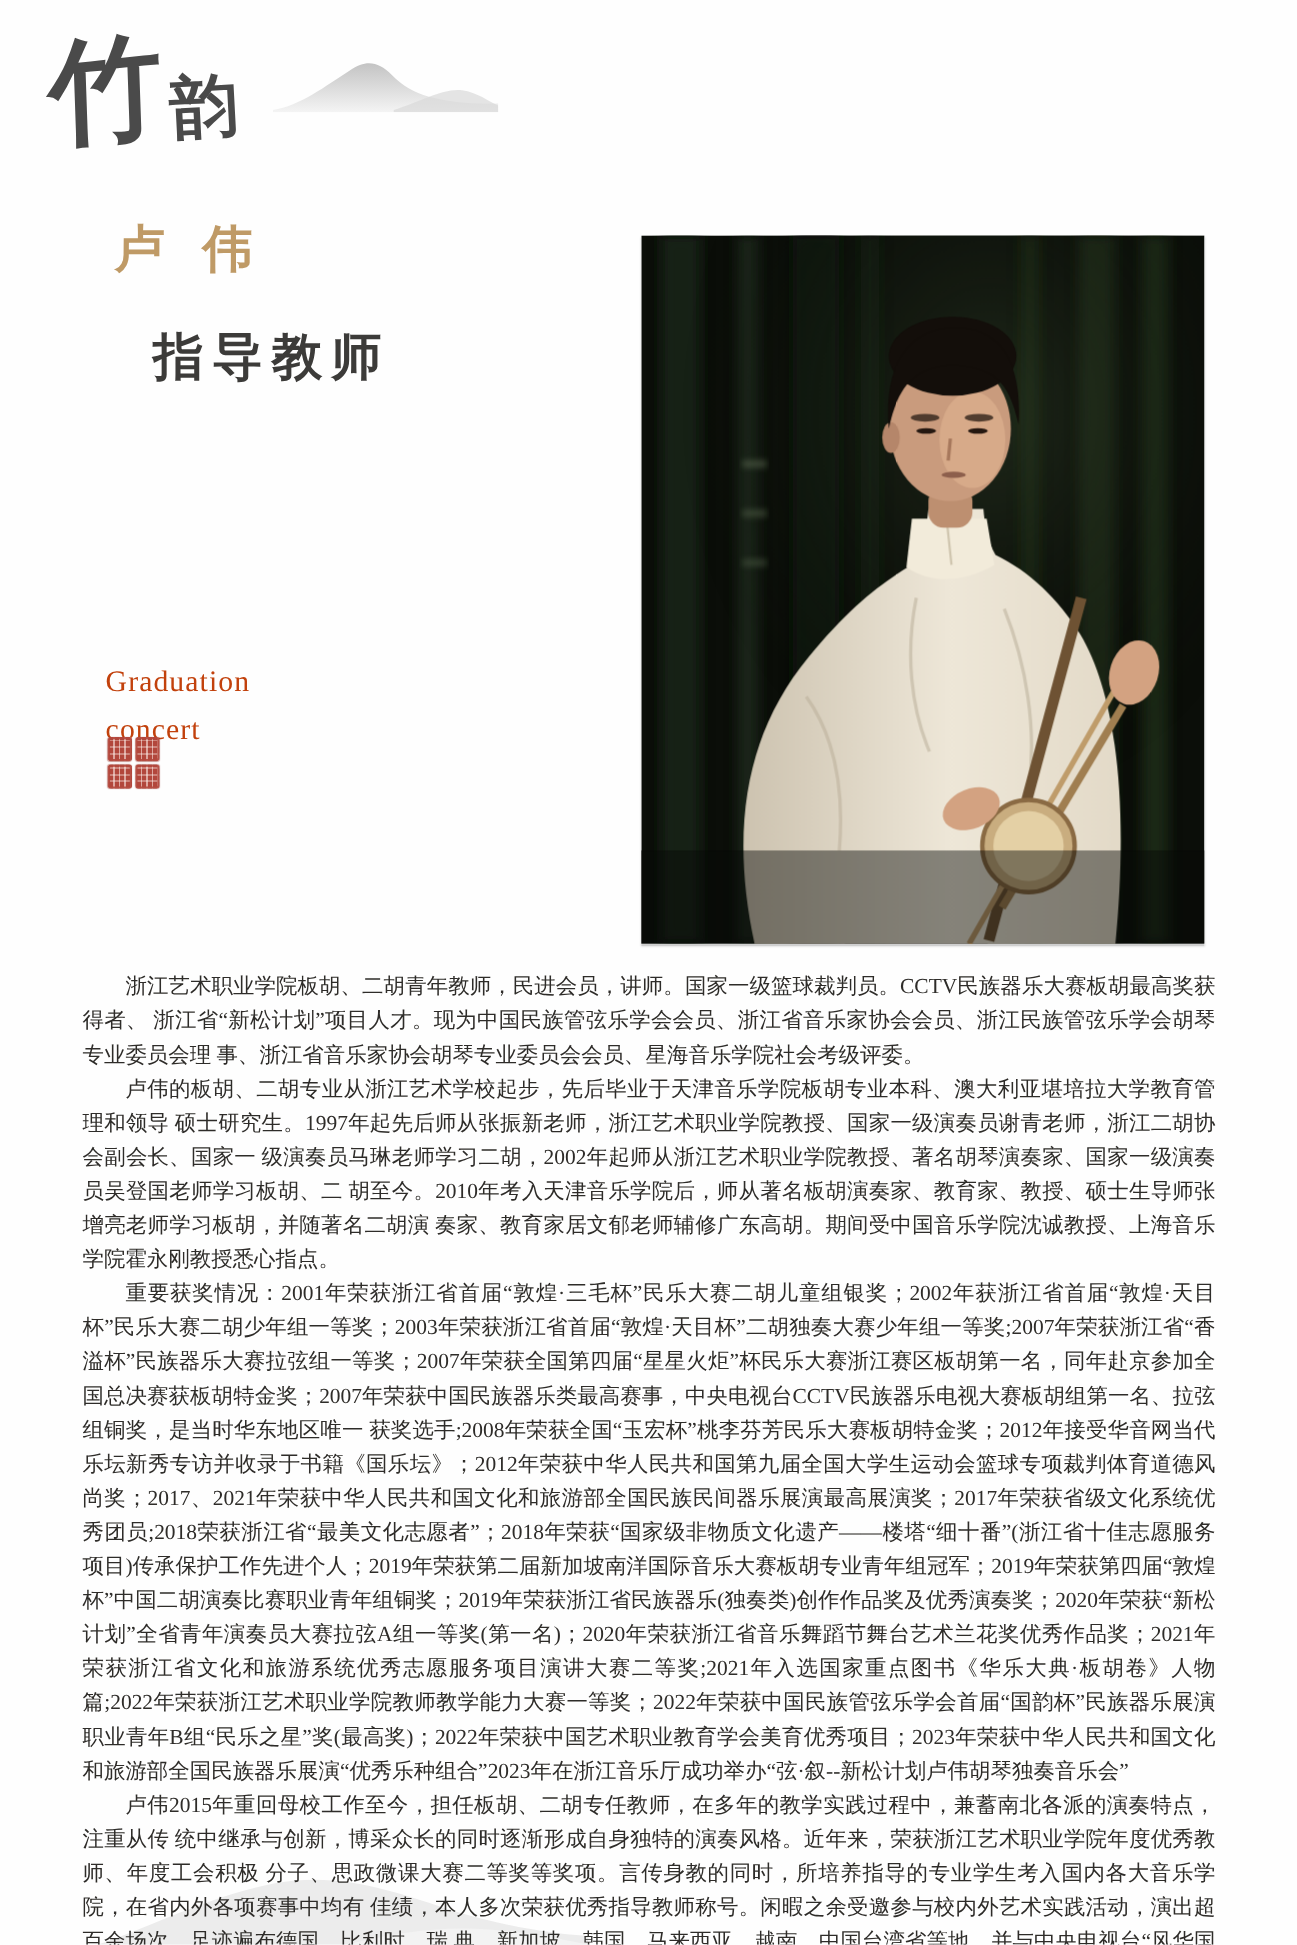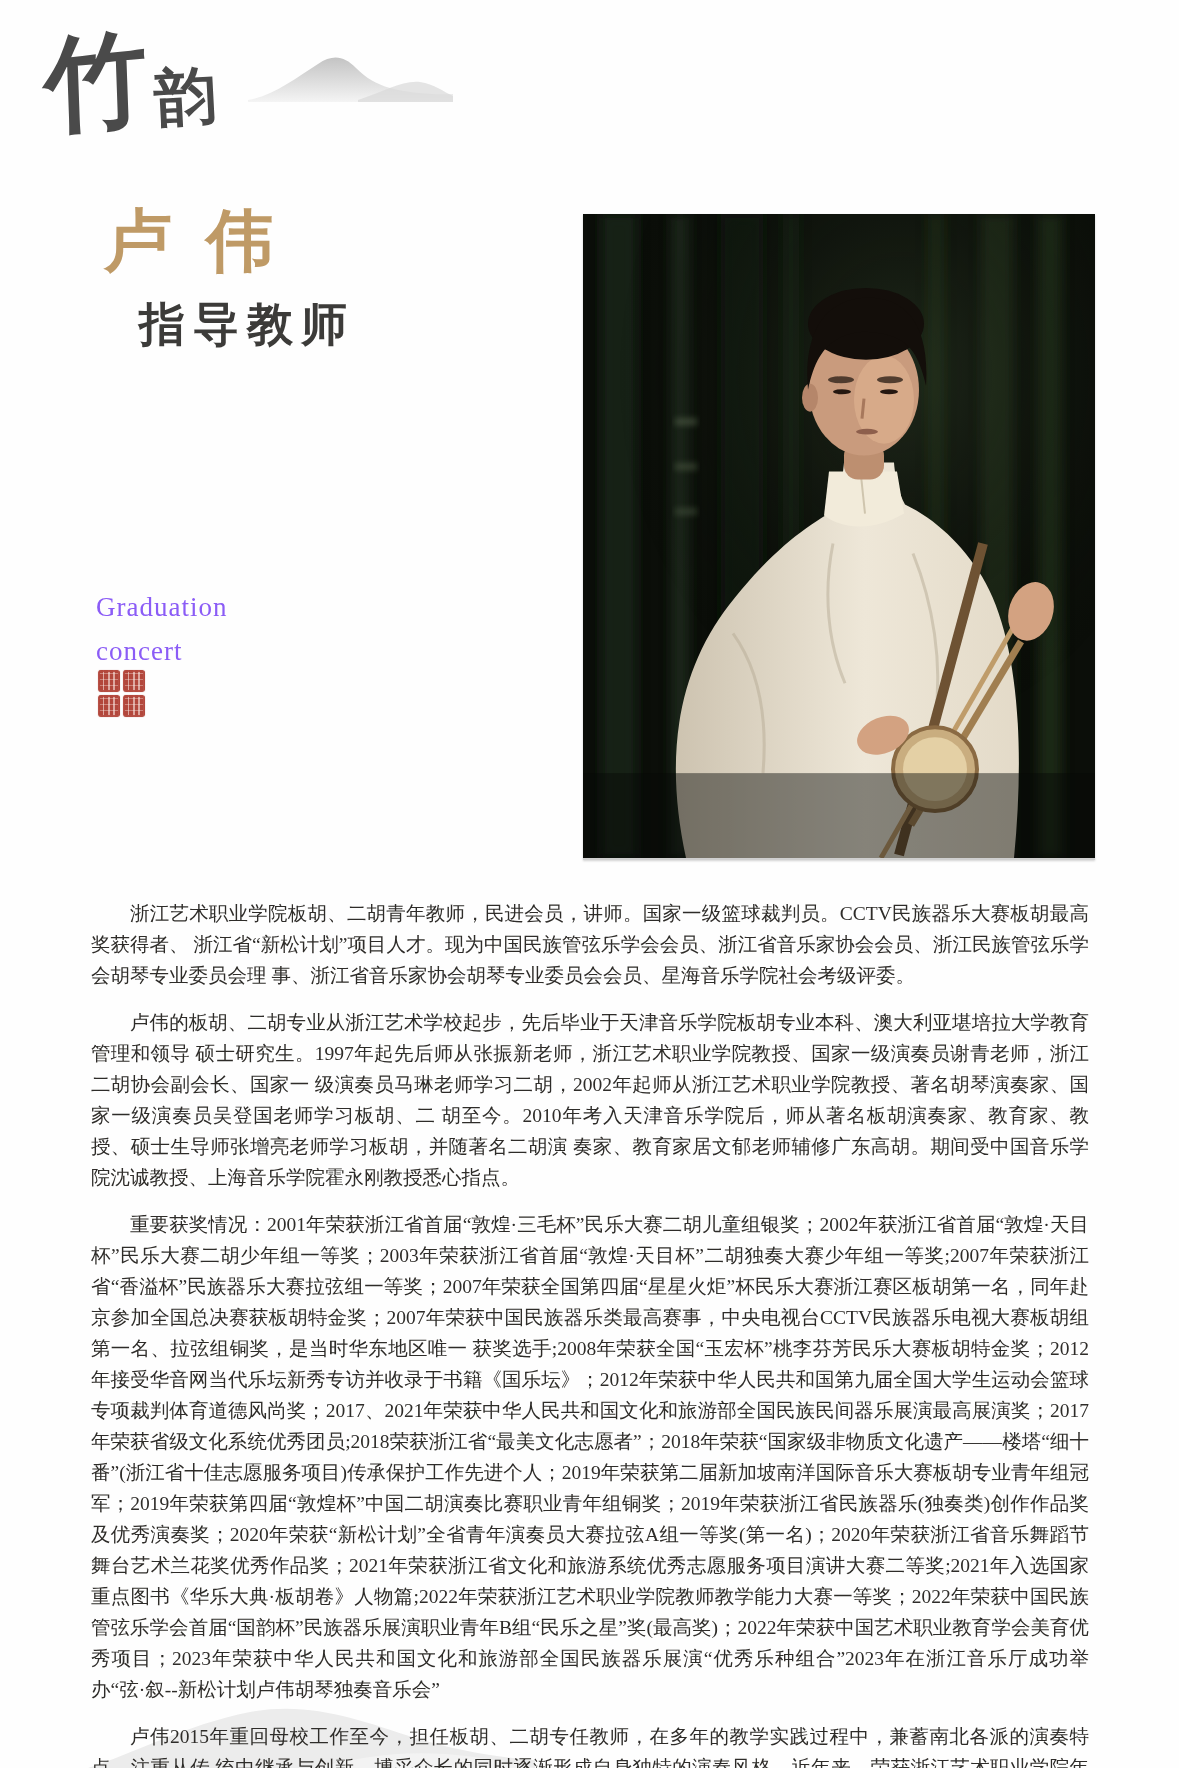--- a/index.html
+++ b/index.html
@@ -20,36 +20,36 @@
     font-weight:700;
     line-height:1;
   }
   .logo .zhu{font-size:104px;transform:rotate(-6deg) skewX(-4deg);display:inline-block;}
   .logo .yun{font-size:62px;margin-left:6px;margin-bottom:6px;transform:rotate(-3deg);display:inline-block;}
   
   .mountain-top{position:absolute;left:248px;top:50px;width:205px;height:52px;}
   
   .title-name{
     position:absolute;left:104px;top:196px;
-    font-size:68px;font-weight:700;
+    font-size:46px;font-weight:700;
     color:#bf9a66;
     letter-spacing:34px;
     white-space:nowrap;
   }
   .title-role{
     position:absolute;left:103px;top:294px;
     font-size:46px;font-weight:600;
     color:#3c3b39;
     letter-spacing:8px;
     white-space:nowrap;
     margin-left:36px;
   }
   .subtitle-en{
-    position:absolute;left:96px;top:586px;
-    font-size:27px;color:#8b5cf6;
+    position:absolute;left:96px;top:598px;
+    font-size:27px;color:#c2410c;
     line-height:1.62;letter-spacing:1px;
   }
   
   .seal{
     position:absolute;left:98px;top:670px;
     display:grid;grid-template-columns:22px 22px;grid-gap:3px;
   }
   .seal .blk{
     width:22px;height:22px;border-radius:3px;
     background:
@@ -66,21 +66,21 @@
   }
   .photo svg{display:block;width:100%;height:100%;}
   
   .body-text{
     position:absolute;left:75px;top:882px;width:1030px;
     font-size:19.5px;line-height:31px;
     color:#2e2c29;
     text-align:justify;
     z-index:2;
   }
-  .body-text p{margin:16px;text-indent:2em;}
+  .body-text p{margin:0;text-indent:2em;}
   
   .mountain-bottom{position:absolute;left:55px;bottom:-8px;width:480px;height:84px;z-index:1;}
 </style>
 </head>
 <body>
 
 <div class="page">
 
   <div class="logo">
     <span class="zhu">竹</span>

